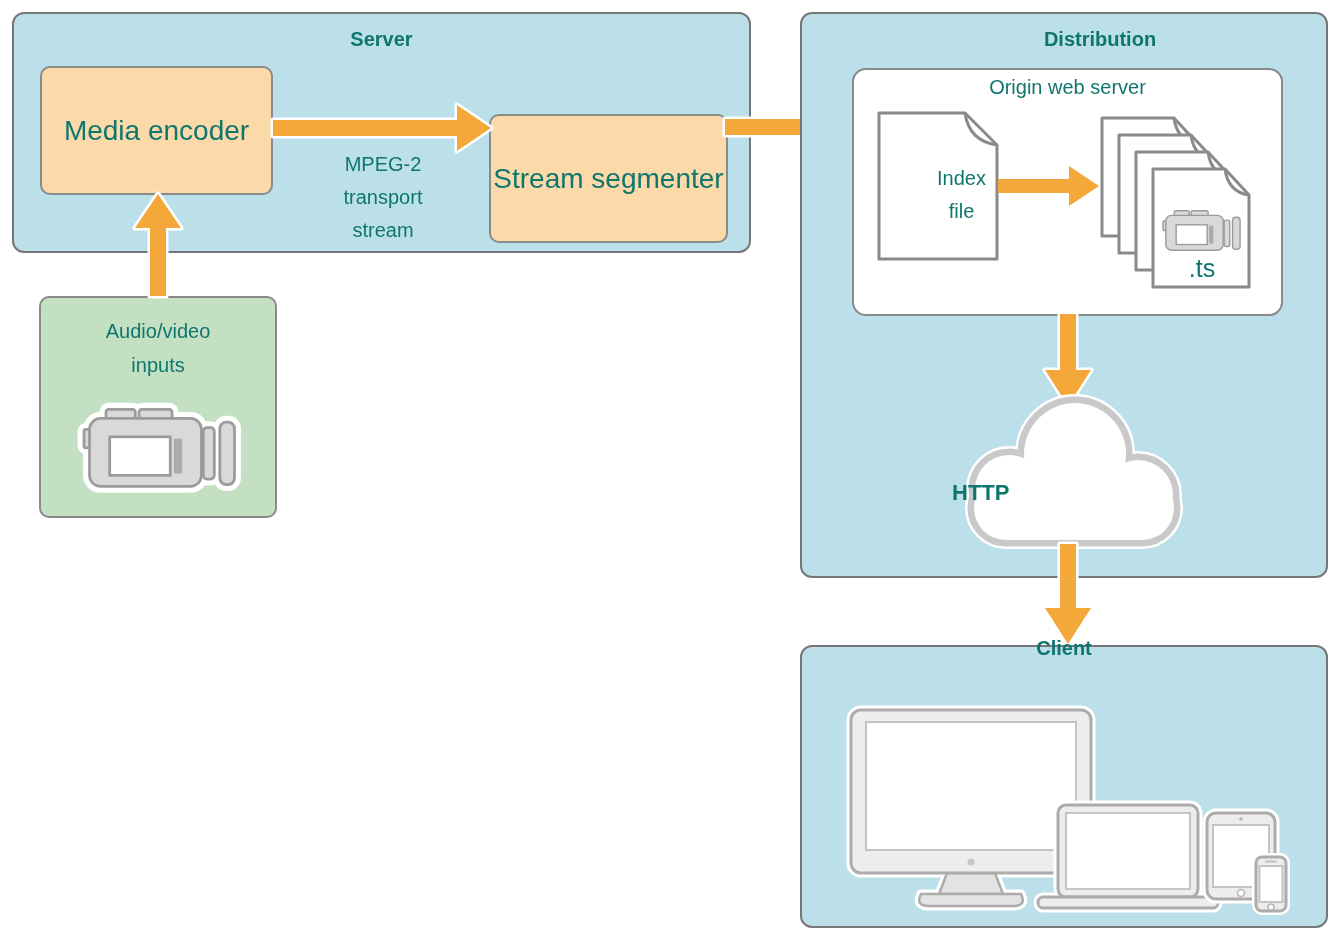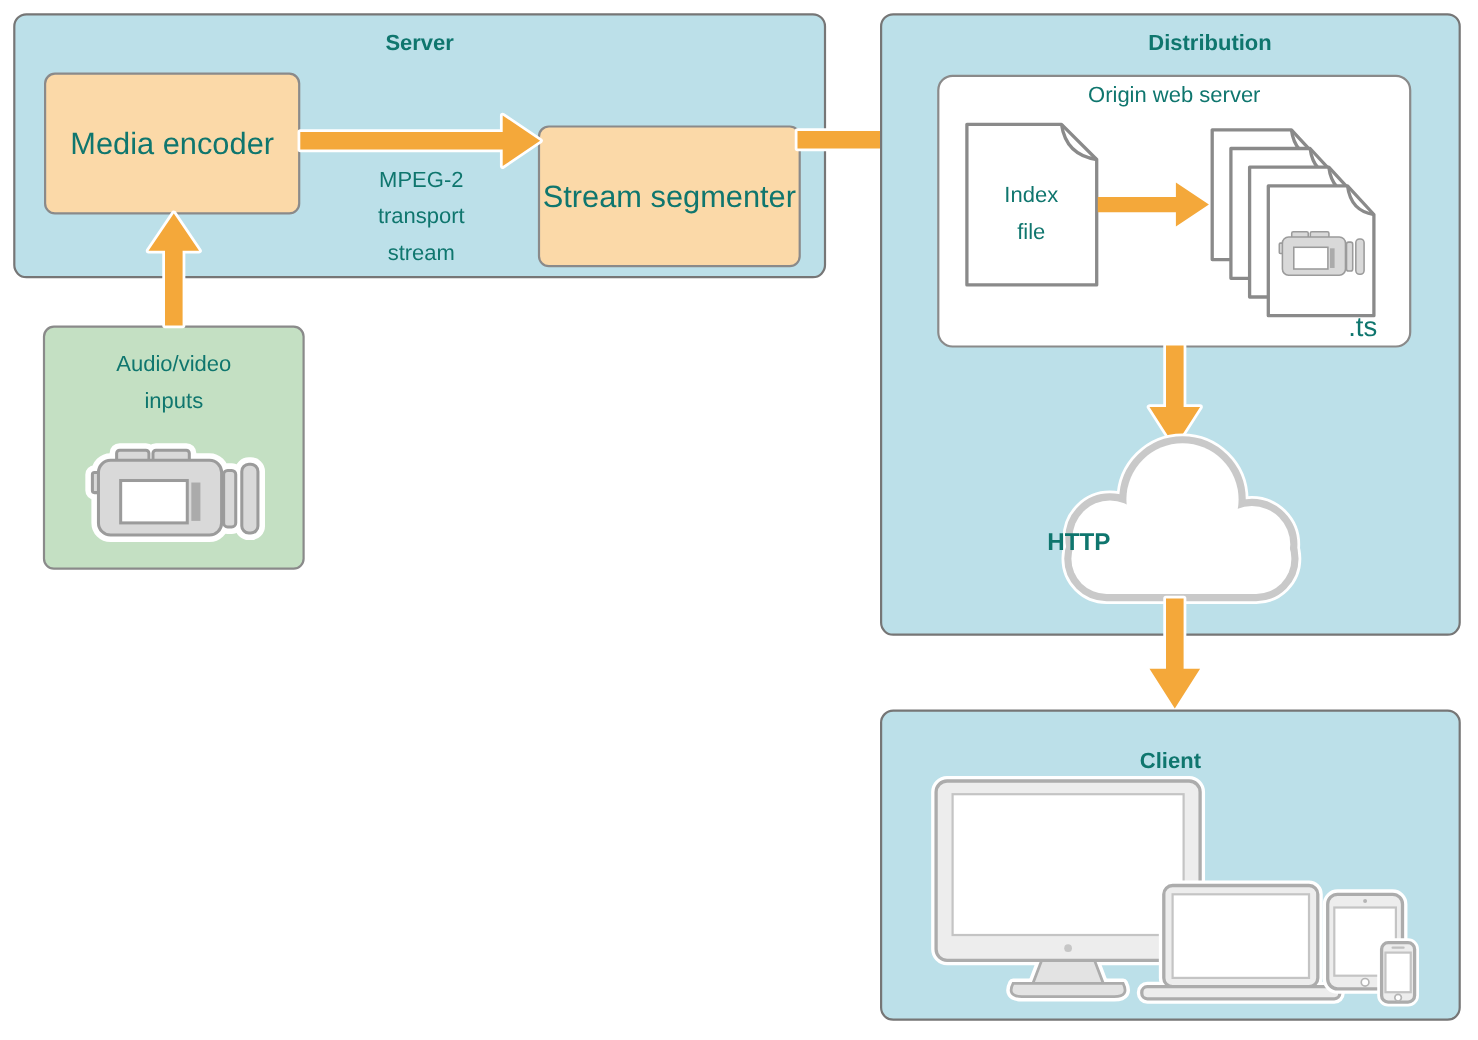--- a/index.html
+++ b/index.html
@@ -34,21 +34,21 @@
   .doc{fill:#ffffff;stroke:#8a8a8a;stroke-width:3;stroke-linejoin:round;}
   .fold{fill:none;stroke:#8a8a8a;stroke-width:3;}
   .halo{fill:#ffffff;stroke:#ffffff;stroke-linejoin:round;}
   .cam-part{fill:#d9d9d9;stroke:#9b9b9b;stroke-width:3;}
   .dev{fill:#ededed;stroke:#acacac;stroke-width:3;}
   .dev-screen{fill:#ffffff;stroke:#c4c4c4;stroke-width:2;}
   .http-label{
     position:absolute;text-align:left;font-weight:bold;font-size:22px;
   }
   .ts-label{
-    position:absolute;text-align:right;font-size:25px;margin-top:29px;
+    position:absolute;text-align:center;font-size:25px;
   }
 </style>
 </head>
 <body>
 
 <div id="canvas">
 
   <svg width="0" height="0" style="position:absolute">
     <defs>
       <g id="camcorder">
@@ -108,21 +108,21 @@
   <div class="panel" style="left:800px;top:12px;width:528px;height:566px;"></div>
   <div class="panel-title" style="left:800px;top:27px;width:600px;">Distribution</div>
 
   <div class="whitebox" style="left:852px;top:68px;width:431px;height:248px;"></div>
   <div class="lbl" style="left:852px;top:74px;width:431px;line-height:26px;">Origin web server</div>
 
   <svg style="left:876px;top:110px;" width="124" height="152" viewBox="0 0 124 152">
     <path class="doc" d="M3,3 H89 L121,35 V149 H3 Z"></path>
     <path class="fold" d="M89,3 Q93,31 121,35"></path>
   </svg>
-  <div class="lbl" style="left:878px;top:162px;width:119px;">Index
+  <div class="lbl" style="left:878px;top:162px;width:119px;padding-left:24px;">Index
 file</div>
 
   <svg style="left:995px;top:162px;" width="108" height="48" viewBox="0 0 108 48">
     <polygon class="arrow-plain" points="3,17 74,17 74,4 104,24 74,44 74,31 3,31"></polygon>
   </svg>
 
   <svg style="left:1100px;top:116px;" width="156" height="178" viewBox="0 0 156 178">
     <g>
       <path class="doc" d="M2,2 H74 L98,28 V120 H2 Z"></path>
         <path class="fold" d="M74,2 Q77,25 98,28"></path>
@@ -163,21 +163,21 @@
       <rect x="22" y="84" width="200" height="64" rx="32"></rect>
     </g>
   </svg>
   <div class="http-label" style="left:952px;top:480px;width:240px;">HTTP</div>
 
   <svg style="left:1040px;top:542px;" width="56" height="104" viewBox="0 0 56 104">
     <polygon class="arrow-outlined" points="20,2 36,2 36,66 51,66 28,102 5,66 20,66"></polygon>
   </svg>
 
   <div class="panel" style="left:800px;top:645px;width:528px;height:283px;"></div>
-  <div class="panel-title" style="left:800px;top:680px;width:528px;">Client</div>
+  <div class="panel-title" style="left:800px;top:636px;width:528px;">Client</div>
 
   <svg style="left:843px;top:702px;" width="256" height="212" viewBox="0 0 256 212">
     <g class="halo" stroke-width="9">
       <path d="M104,171 H152 L160,192 H96 Z"></path>
       <path d="M78,192 H178 Q184,204 170,204 H86 Q72,204 78,192 Z"></path>
       <rect x="8" y="8" width="240" height="163" rx="10"></rect>
     </g>
     <path d="M104,171 H152 L160,192 H96 Z" fill="#e3e3e3" stroke="#acacac" stroke-width="2.5"></path>
     <path d="M78,192 H178 Q184,204 170,204 H86 Q72,204 78,192 Z" fill="#e3e3e3" stroke="#acacac" stroke-width="2.5"></path>
     <rect class="dev" x="8" y="8" width="240" height="163" rx="10"></rect>

